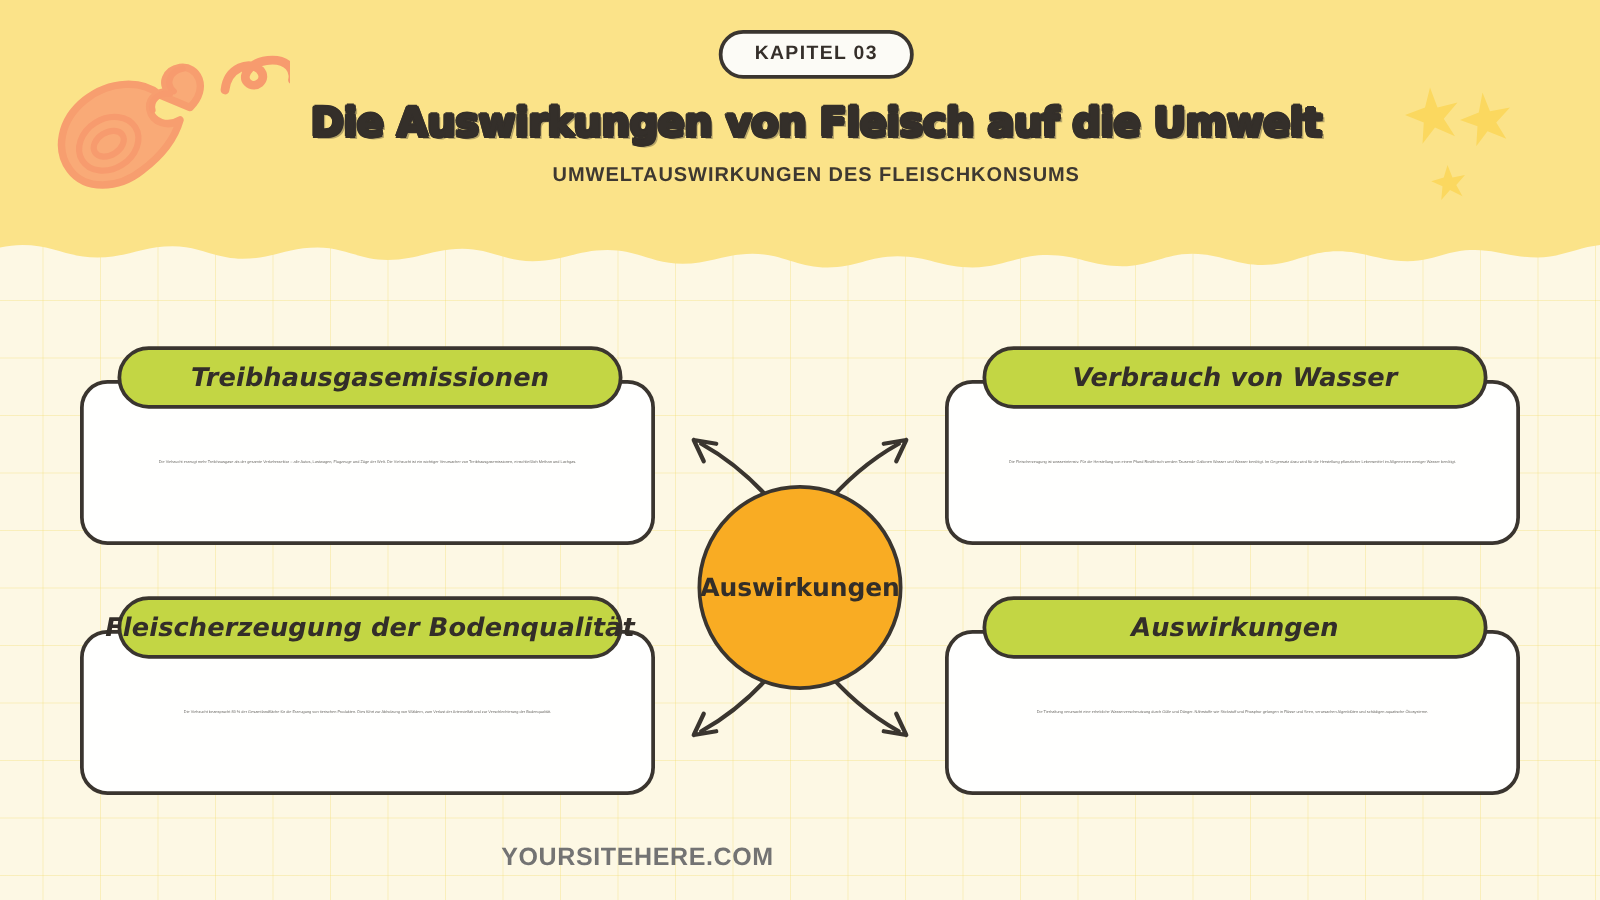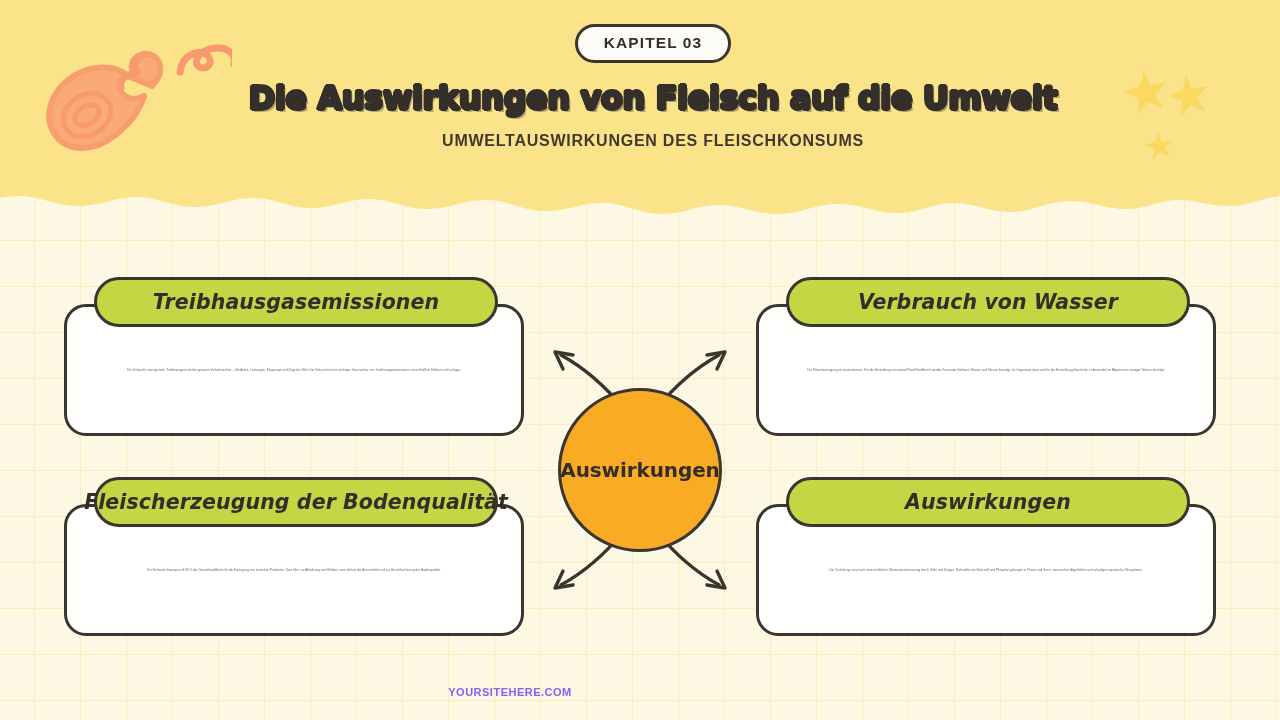--- a/index.html
+++ b/index.html
@@ -177,24 +177,24 @@
     left: 535px; top: 335px;
     z-index: 12;
   }
 
   
   .footer {
     position: absolute;
     left: 0; bottom: 22px;
     width: 1020px;
     text-align: center;
-    font-size: 11px;
+    font-size: 20px;
     font-weight: 700;
     letter-spacing: 0.5px;
-    color: #8b5cf6;
+    color: #737373;
     z-index: 15;
   }
 </style>
 </head>
 <body>
 
 <div class="bg-grid"></div>
 
 <div class="header">
 

